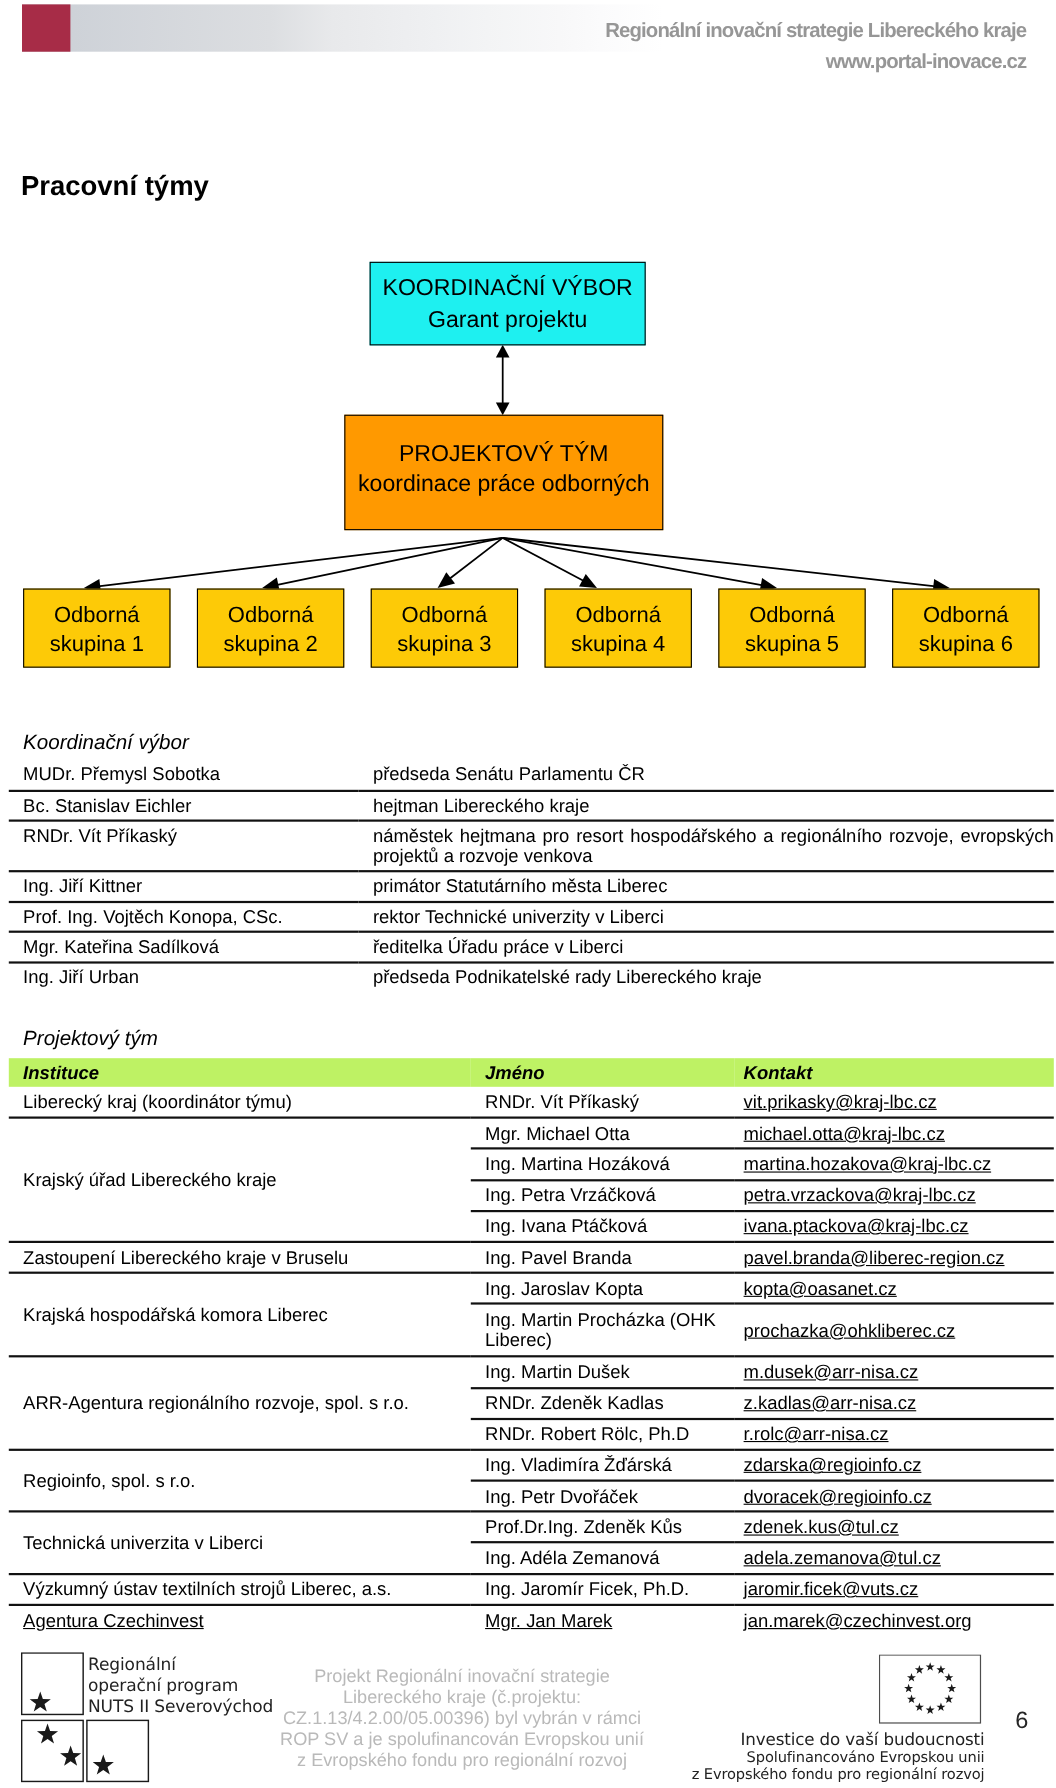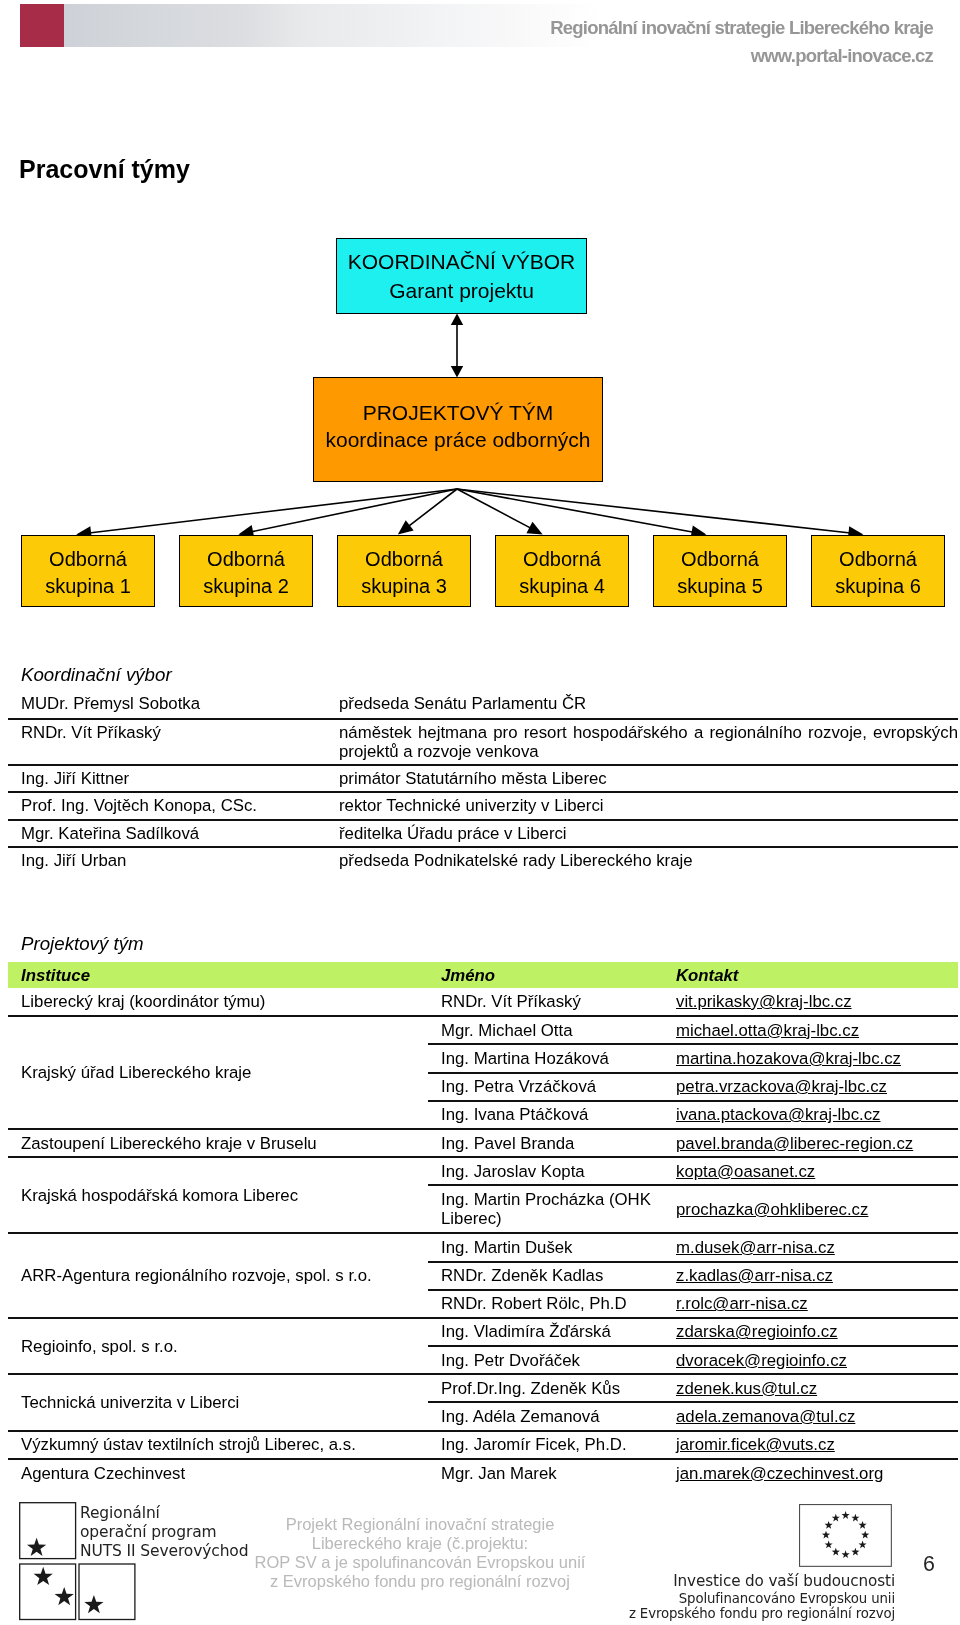--- a/index.html
+++ b/index.html
@@ -41,21 +41,21 @@
   #tbl-koord td.c1{width:330px;}
   #tbl-koord td.c2{text-align:justify;padding-left:13px;}
 
   
   #tbl-pt{top:962px;}
   #tbl-pt tr{height:28.2px;}
   #tbl-pt tr.tall{height:48px;}
   #tbl-pt td{border-bottom:2px solid #111;vertical-align:middle;}
   #tbl-pt tr.hdr{height:26px;}
   #tbl-pt tr.hdr td{background:#bef264;font-weight:bold;border:none;font-style:italic;}
-  #tbl-pt tr:last-child td{border-bottom:none;}
+  #tbl-pt tr:last-child td{border-bottom:none;text-decoration:underline;}
   #tbl-pt td.c1{width:420px;}
   #tbl-pt td.c2{width:240px;padding-left:13px;}
   #tbl-pt td.c3{padding-left:8px;margin-left:48px;}
   #tbl-pt td.c3 span{text-decoration:underline;}
 
   
   .foot-mid{position:absolute;left:215px;top:1515px;width:410px;text-align:center;font-size:16.5px;line-height:18.9px;color:#b9b9b9;font-variant-ligatures:none;}
   .pageno{position:absolute;left:923px;top:1552px;font-size:21.4px;color:#262626;}
   .rop-text{position:absolute;left:80px;top:1504px;font-size:15.5px;line-height:18.8px;color:#222;font-family:"DejaVu Sans",sans-serif;letter-spacing:-0.12px;}
   .eu-text{position:absolute;left:560px;top:1573px;width:335px;text-align:right;color:#222;font-family:"DejaVu Sans",sans-serif;}
@@ -132,20 +132,24 @@
       <colgroup>
         <col style="width:318px">
         <col>
       </colgroup>
       <tbody>
         <tr>
           <td class="c1">MUDr. Přemysl Sobotka</td>
           <td class="c2">předseda Senátu Parlamentu ČR</td>
         </tr>
         <tr>
+          <td class="c1">Bc. Stanislav Eichler</td>
+          <td class="c2">hejtman Libereckého kraje</td>
+        </tr>
+        <tr>
           <td class="c1">RNDr. Vít Příkaský</td>
           <td class="c2">náměstek hejtmana pro resort hospodářského a regionálního rozvoje, evropských projektů a rozvoje venkova</td>
         </tr>
         <tr>
           <td class="c1">Ing. Jiří Kittner</td>
           <td class="c2">primátor Statutárního města Liberec</td>
         </tr>
         <tr>
           <td class="c1">Prof. Ing. Vojtěch Konopa, CSc.</td>
           <td class="c2">rektor Technické univerzity v Liberci</td>
@@ -264,20 +268,21 @@
       <polygon points="74.90,92.90 77.27,99.73 84.51,99.88 78.74,104.25 80.84,111.17 74.90,107.04 68.96,111.17 71.06,104.25 65.29,99.88 72.53,99.73" fill="#1a1a1a"></polygon>
     </svg>
   <div class="rop-text">
       <div>Regionální</div>
       <div>operační program</div>
       <div>NUTS II Severovýchod</div>
     </div>
   <div class="foot-mid">
       <div>Projekt Regionální inovační strategie</div>
       <div>Libereckého kraje (č.projektu:</div>
+      <div>CZ.1.13/4.2.00/05.00396) byl vybrán v rámci</div>
       <div>ROP SV a je spolufinancován Evropskou unií</div>
       <div>z Evropského fondu pro regionální rozvoj</div>
     </div>
   <svg class="eu-flag" style="position:absolute;left:799px;top:1504px" width="94" height="64" viewBox="0 0 94 64">
       <rect x="0.55" y="0.55" width="91.8" height="61.8" fill="#fff" stroke="#4d4d4d" stroke-width="1.1"></rect>
       <polygon points="46.60,7.10 47.61,10.01 50.69,10.07 48.24,11.93 49.13,14.88 46.60,13.12 44.07,14.88 44.96,11.93 42.51,10.07 45.59,10.01" fill="#1a1a1a"></polygon>
       <polygon points="56.40,9.73 57.41,12.63 60.49,12.70 58.04,14.56 58.93,17.50 56.40,15.75 53.87,17.50 54.76,14.56 52.31,12.70 55.39,12.63" fill="#1a1a1a"></polygon>
       <polygon points="63.57,16.90 64.59,19.81 67.66,19.87 65.21,21.73 66.10,24.68 63.57,22.92 61.05,24.68 61.94,21.73 59.48,19.87 62.56,19.81" fill="#1a1a1a"></polygon>
       <polygon points="66.20,26.70 67.21,29.61 70.29,29.67 67.84,31.53 68.73,34.48 66.20,32.72 63.67,34.48 64.56,31.53 62.11,29.67 65.19,29.61" fill="#1a1a1a"></polygon>
       <polygon points="63.57,36.50 64.59,39.41 67.66,39.47 65.21,41.33 66.10,44.28 63.57,42.52 61.05,44.28 61.94,41.33 59.48,39.47 62.56,39.41" fill="#1a1a1a"></polygon>

